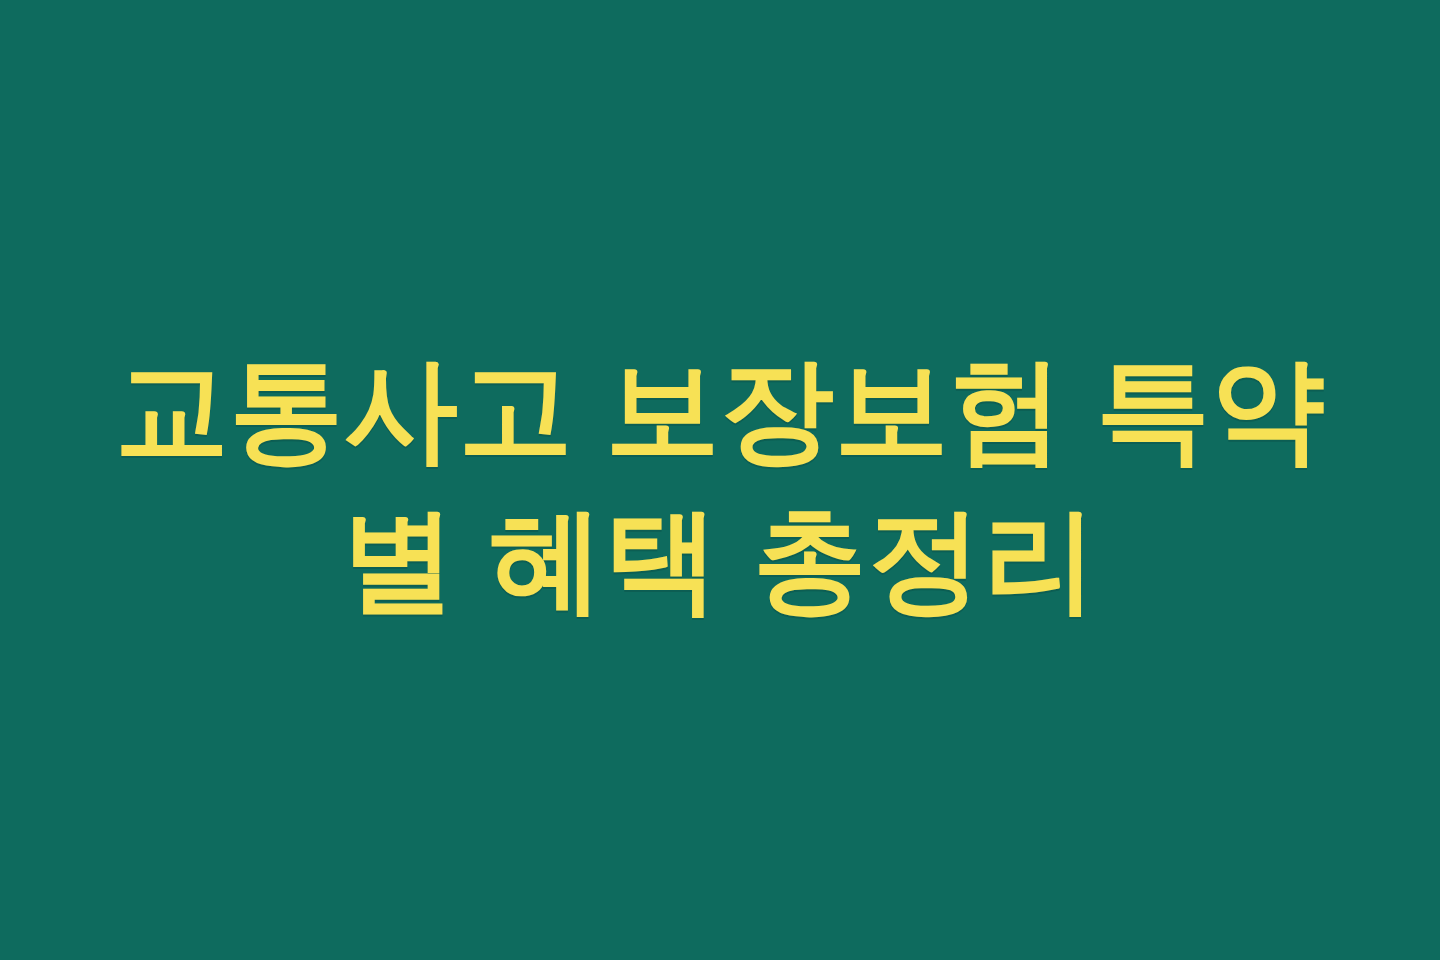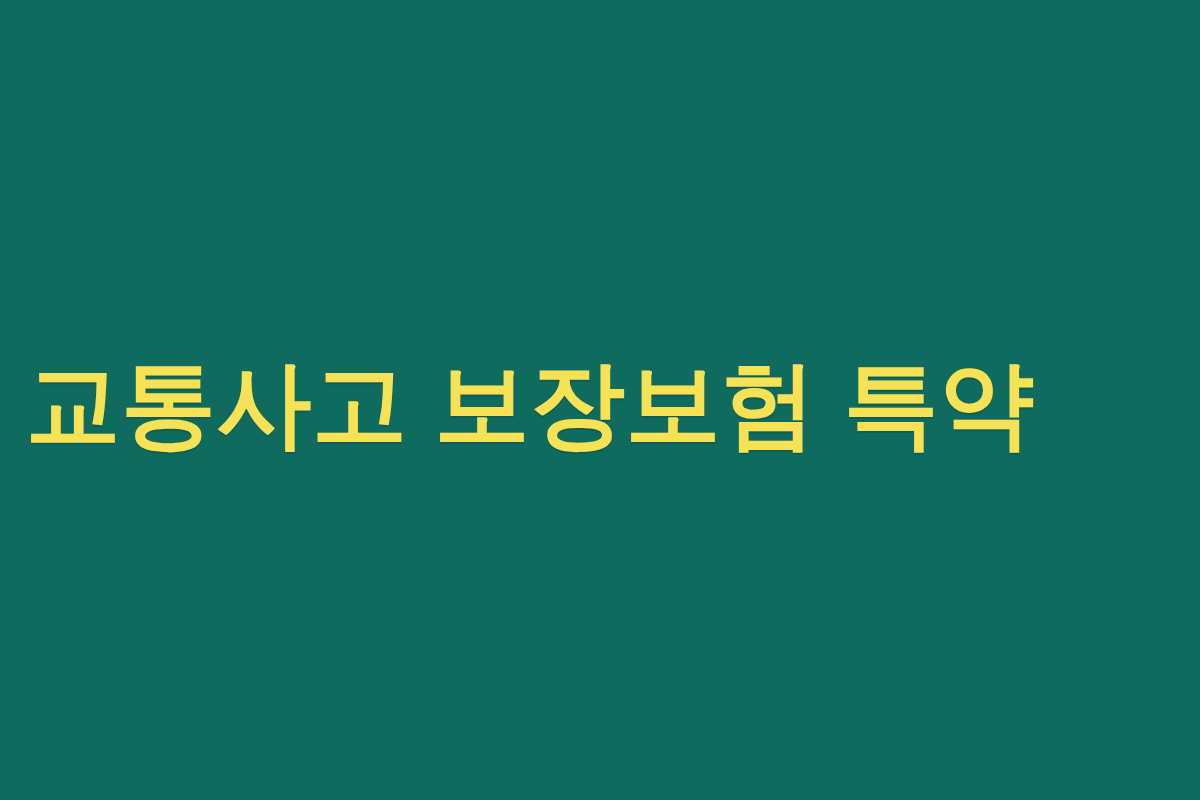--- a/index.html
+++ b/index.html
@@ -18,21 +18,21 @@
 
   
   .banner {
     position: relative;
     box-sizing: border-box;
     width: 1200px;
     height: 800px;
     background-color: #0e6b5e;
     display: flex;
     align-items: center;
-    justify-content: flex-start;
+    justify-content: center;
     user-select: none;
   }
 
   
   .headline-block {
     box-sizing: border-box;
     width: 1060px;
     padding: 0 10px;
     margin-top: 10px;
     text-align: center;
@@ -63,17 +63,18 @@
 </style>
 </head>
 <body style="background-color: rgb(14, 107, 94);">
 
 <div class="banner" style="background-color: rgb(14, 107, 94);">
 
   <div class="headline-block">
 
     <h1 class="headline" style="color: rgb(247, 225, 85); text-shadow: rgba(10, 72, 62, 0.35) 0px 2px 0px; font-size: 95px;">
       <span class="headline-line headline-line--first">교통사고 보장보험 특약</span>
+      <span class="headline-line headline-line--second">별 혜택 총정리</span>
     </h1>
 
   </div>
 
 </div>
 
 </body></html>

